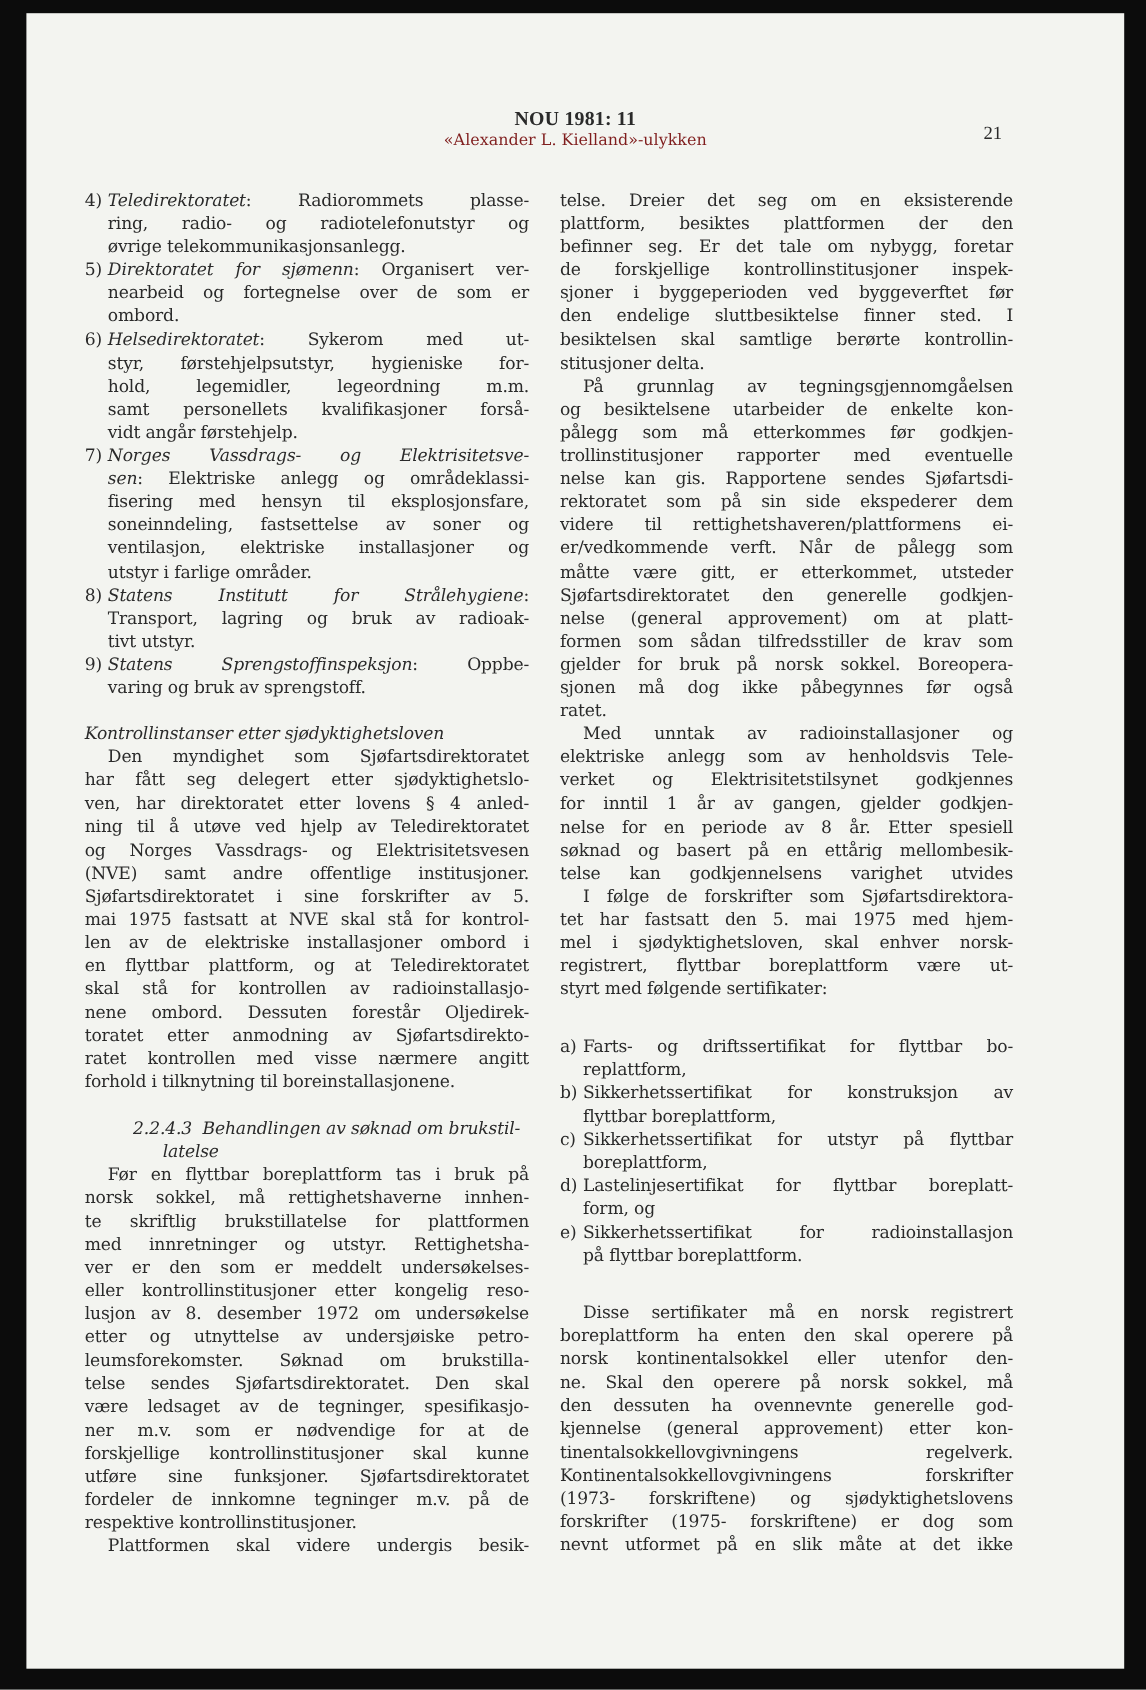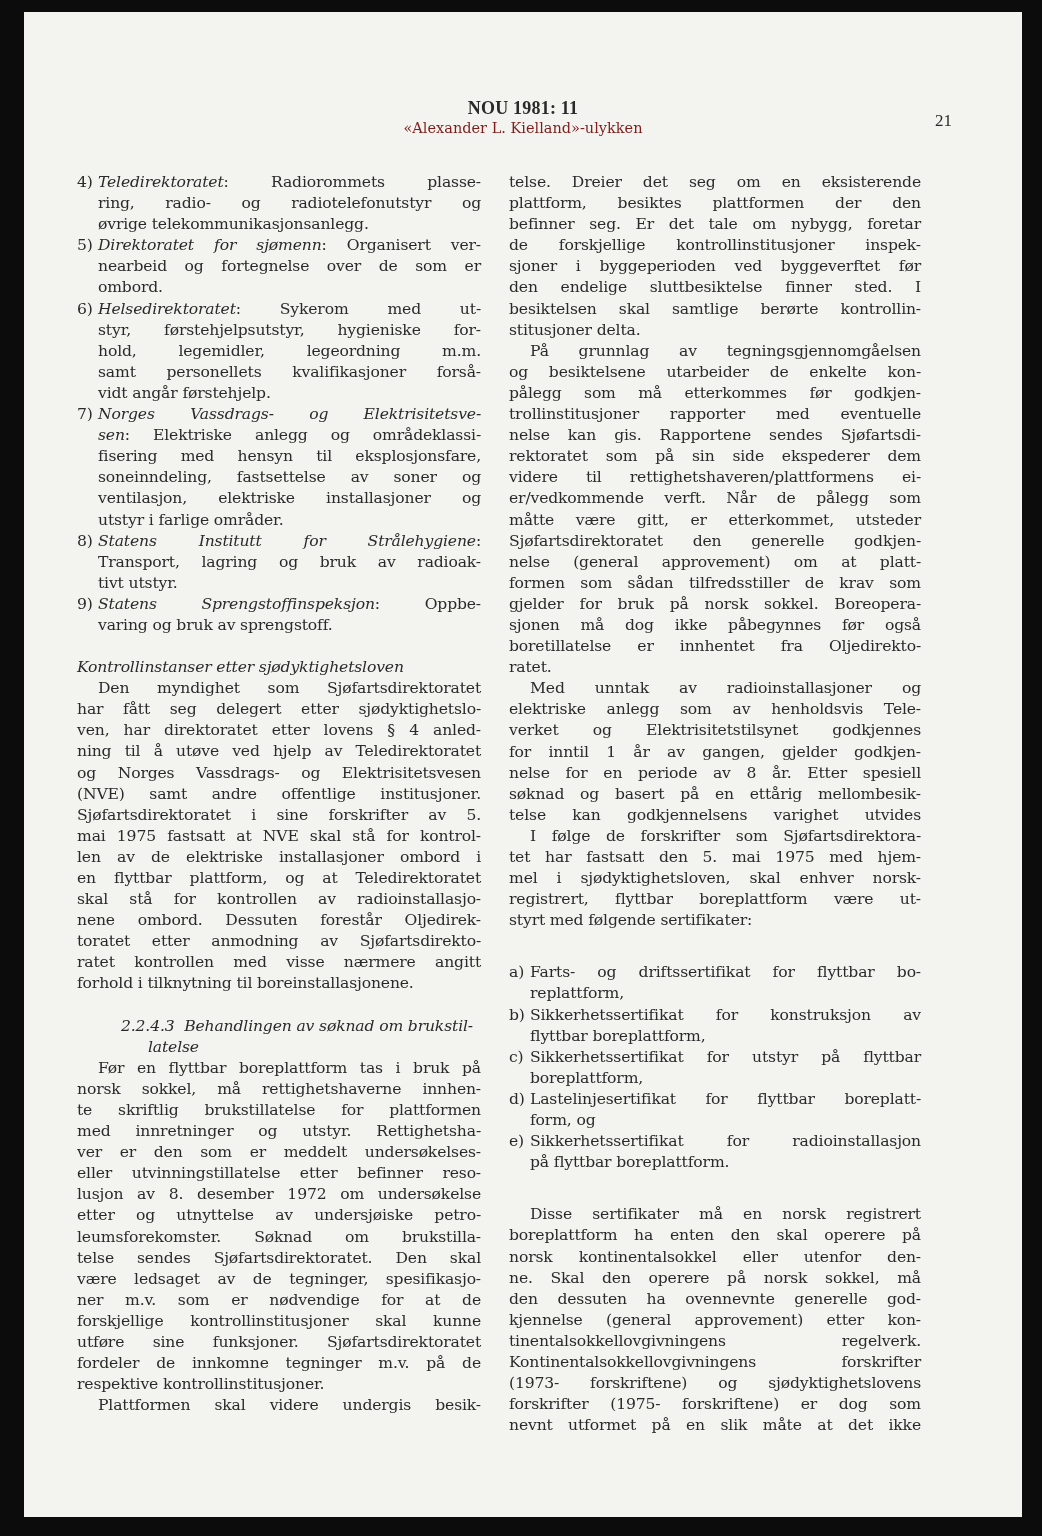--- a/index.html
+++ b/index.html
@@ -25,21 +25,21 @@
       text-align: center; font-weight: bold; font-size: 18px; letter-spacing: 0.2px;
       font-family: "Liberation Serif", serif;
     }
     .hdr-sub {
       position: absolute; left: 0; width: 998px; top: 22px;
       text-align: center; font-size: 14.5px;
       font-family: "DejaVu Serif", serif;
       color: #7f1d1d;
     }
     .hdr-pagenum {
-      position: absolute; left: 911px; top: 13px; font-size: 17px;
+      position: absolute; left: 870px; top: 13px; font-size: 17px;
       font-family: "Liberation Serif", serif;
     }
     .col {
       position: absolute; top: 160px;
       font-size: 15.6px; line-height: 21.1px;
       font-family: "DejaVu Serif", serif;
       letter-spacing: -0.15px;
     }
     .col-left { left: 53px; width: 404px; }
     .col-right { left: 485px; width: 412px; }
@@ -143,21 +143,21 @@
       <span class="ll"><span class="sec-num">2.2.4.3</span>&nbsp;&nbsp;<span class="sec-title">Behandlingen av søknad om brukstil-</span></span>
       <span class="ll sec-title" style="padding-left:71px">latelse</span>
     </div>
 
     <div>
       <span class="jl ind">Før en flyttbar boreplattform tas i bruk på</span>
       <span class="jl">norsk sokkel, må rettighetshaverne innhen-</span>
       <span class="jl">te skriftlig brukstillatelse for plattformen</span>
       <span class="jl">med innretninger og utstyr. Rettighetsha-</span>
       <span class="jl">ver er den som er meddelt undersøkelses-</span>
-      <span class="jl">eller utvinningstillatelse etter befinner reso-</span>
+      <span class="jl">eller kontrollinstitusjoner etter kongelig reso-</span>
       <span class="jl">lusjon av 8. desember 1972 om undersøkelse</span>
       <span class="jl">etter og utnyttelse av undersjøiske petro-</span>
       <span class="jl">leumsforekomster. Søknad om brukstilla-</span>
       <span class="jl">telse sendes Sjøfartsdirektoratet. Den skal</span>
       <span class="jl">være ledsaget av de tegninger, spesifikasjo-</span>
       <span class="jl">ner m.v. som er nødvendige for at de</span>
       <span class="jl">forskjellige kontrollinstitusjoner skal kunne</span>
       <span class="jl">utføre sine funksjoner. Sjøfartsdirektoratet</span>
       <span class="jl">fordeler de innkomne tegninger m.v. på de</span>
       <span class="ll">respektive kontrollinstitusjoner.</span>
@@ -189,21 +189,20 @@
       <span class="jl">nelse kan gis. Rapportene sendes Sjøfartsdi-</span>
       <span class="jl">rektoratet som på sin side ekspederer dem</span>
       <span class="jl">videre til rettighetshaveren/plattformens ei-</span>
       <span class="jl">er/vedkommende verft. Når de pålegg som</span>
       <span class="jl">måtte være gitt, er etterkommet, utsteder</span>
       <span class="jl">Sjøfartsdirektoratet den generelle godkjen-</span>
       <span class="jl">nelse (general approvement) om at platt-</span>
       <span class="jl">formen som sådan tilfredsstiller de krav som</span>
       <span class="jl">gjelder for bruk på norsk sokkel. Boreopera-</span>
       <span class="jl">sjonen må dog ikke påbegynnes før også</span>
-      <span class="jl">boretillatelse er innhentet fra Oljedirekto-</span>
       <span class="ll">ratet.</span>
     </div>
 
     <div>
       <span class="jl ind">Med unntak av radioinstallasjoner og</span>
       <span class="jl">elektriske anlegg som av henholdsvis Tele-</span>
       <span class="jl">verket og Elektrisitetstilsynet godkjennes</span>
       <span class="jl">for inntil 1 år av gangen, gjelder godkjen-</span>
       <span class="jl">nelse for en periode av 8 år. Etter spesiell</span>
       <span class="jl">søknad og basert på en ettårig mellombesik-</span>

